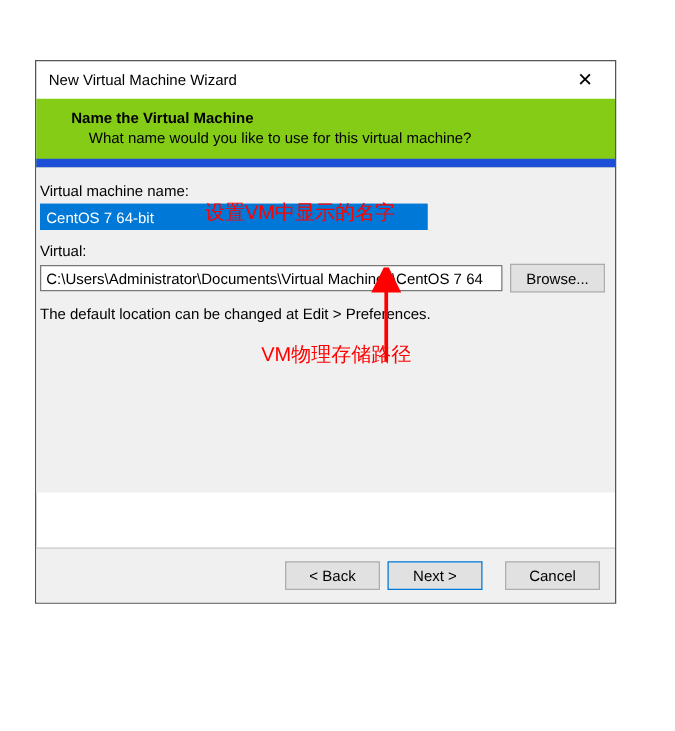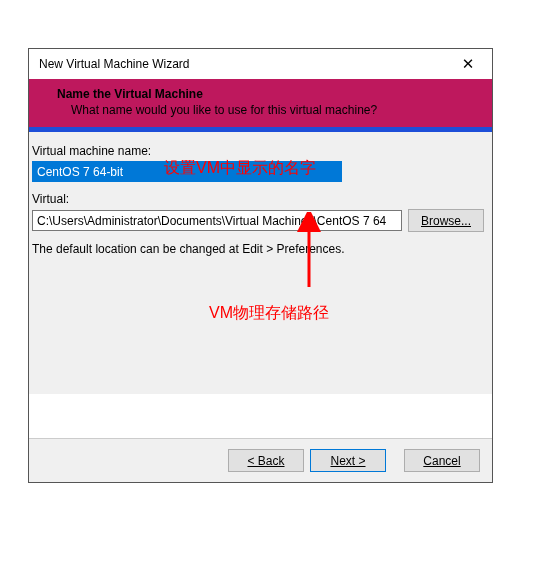--- a/index.html
+++ b/index.html
@@ -41,23 +41,23 @@
       width: 36px;
       height: 24px;
       display: flex;
       align-items: center;
       justify-content: center;
       font-size: 15px;
       font-family: Arial, sans-serif;
       cursor: default;
     }
     .header-section {
-      background: #be185d;
+      background: #84cc16;
       padding: 8px 16px 10px 28px;
-      border-bottom: 5px solid #1d4ed8;
+      border-bottom: 7px solid #1d4ed8;
     }
     .header-title {
       font-weight: bold;
       font-size: 12px;
     }
     .header-sub {
       font-size: 12px;
       padding-left: 14px;
       margin-top: 2px;
     }
@@ -96,21 +96,20 @@
     }
     .btn {
       border: 1px solid #adadad;
       background: #e1e1e1;
       height: 23px;
       min-width: 76px;
       padding: 0 8px;
       font-family: inherit;
       font-size: 12px;
       cursor: default;
-      text-decoration: underline;
     }
     .btn.default {
       border: 1px solid #0078d7;
     }
     .hint {
       font-size: 12px;
       margin-top: 2px;
     }
     .footer {
       border-top: 1px solid #ccc;
@@ -131,21 +130,21 @@
       font-size: 16px;
       font-family: "Microsoft YaHei", sans-serif;
       pointer-events: none;
     }
     .annot1 {
       left: 135px;
       top: 26px;
     }
     .annot2 {
       left: 180px;
-      top: 171px;
+      top: 140px;
     }
     .arrow-svg {
       position: absolute;
       left: 260px;
       top: 80px;
       pointer-events: none;
     }
   </style>
 </head>
 <body>

